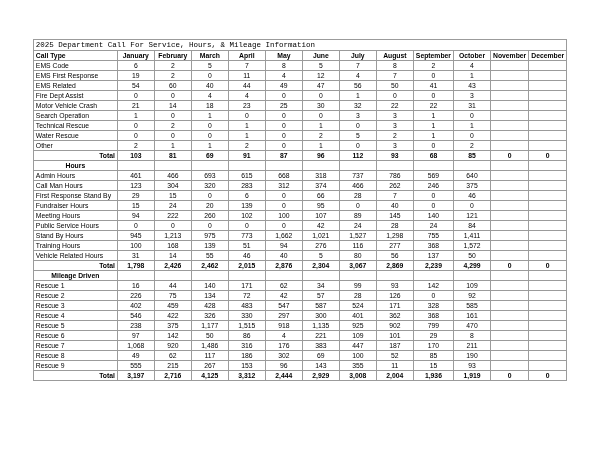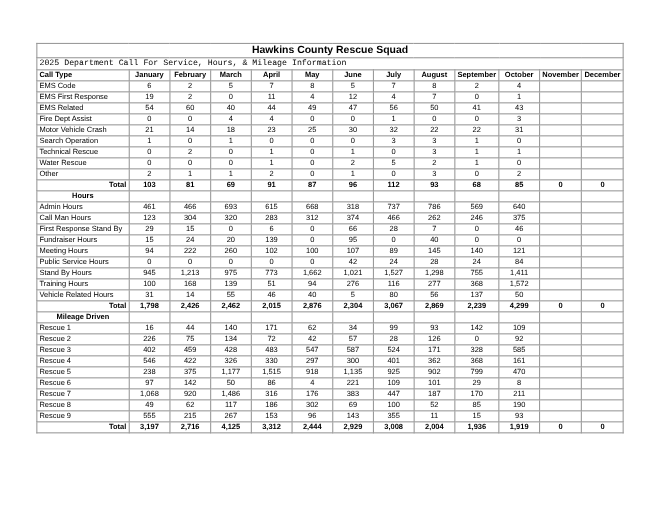--- a/index.html
+++ b/index.html
@@ -69,23 +69,20 @@
         <col style="width: 37px;">
         <col style="width: 37px;">
         <col style="width: 37px;">
         <col style="width: 37px;">
         <col style="width: 37px;">
         <col style="width: 37px;">
         <col style="width: 37px;">
       </colgroup>
     <thead>
       <tr>
-        <th class="title-cell" id="title-cell" colspan="13">Hawkins County Rescue Squad</th>
-      </tr>
-      <tr>
         <th class="subtitle-cell" id="subtitle-cell" colspan="13">2025 Department Call For Service, Hours, &amp; Mileage Information</th>
       </tr>
       <tr id="column-header-row">
           <th class="corner-header">Call Type</th>
           <th class="month-header">January</th>
           <th class="month-header">February</th>
           <th class="month-header">March</th>
           <th class="month-header">April</th>
           <th class="month-header">May</th>
           <th class="month-header">June</th>

